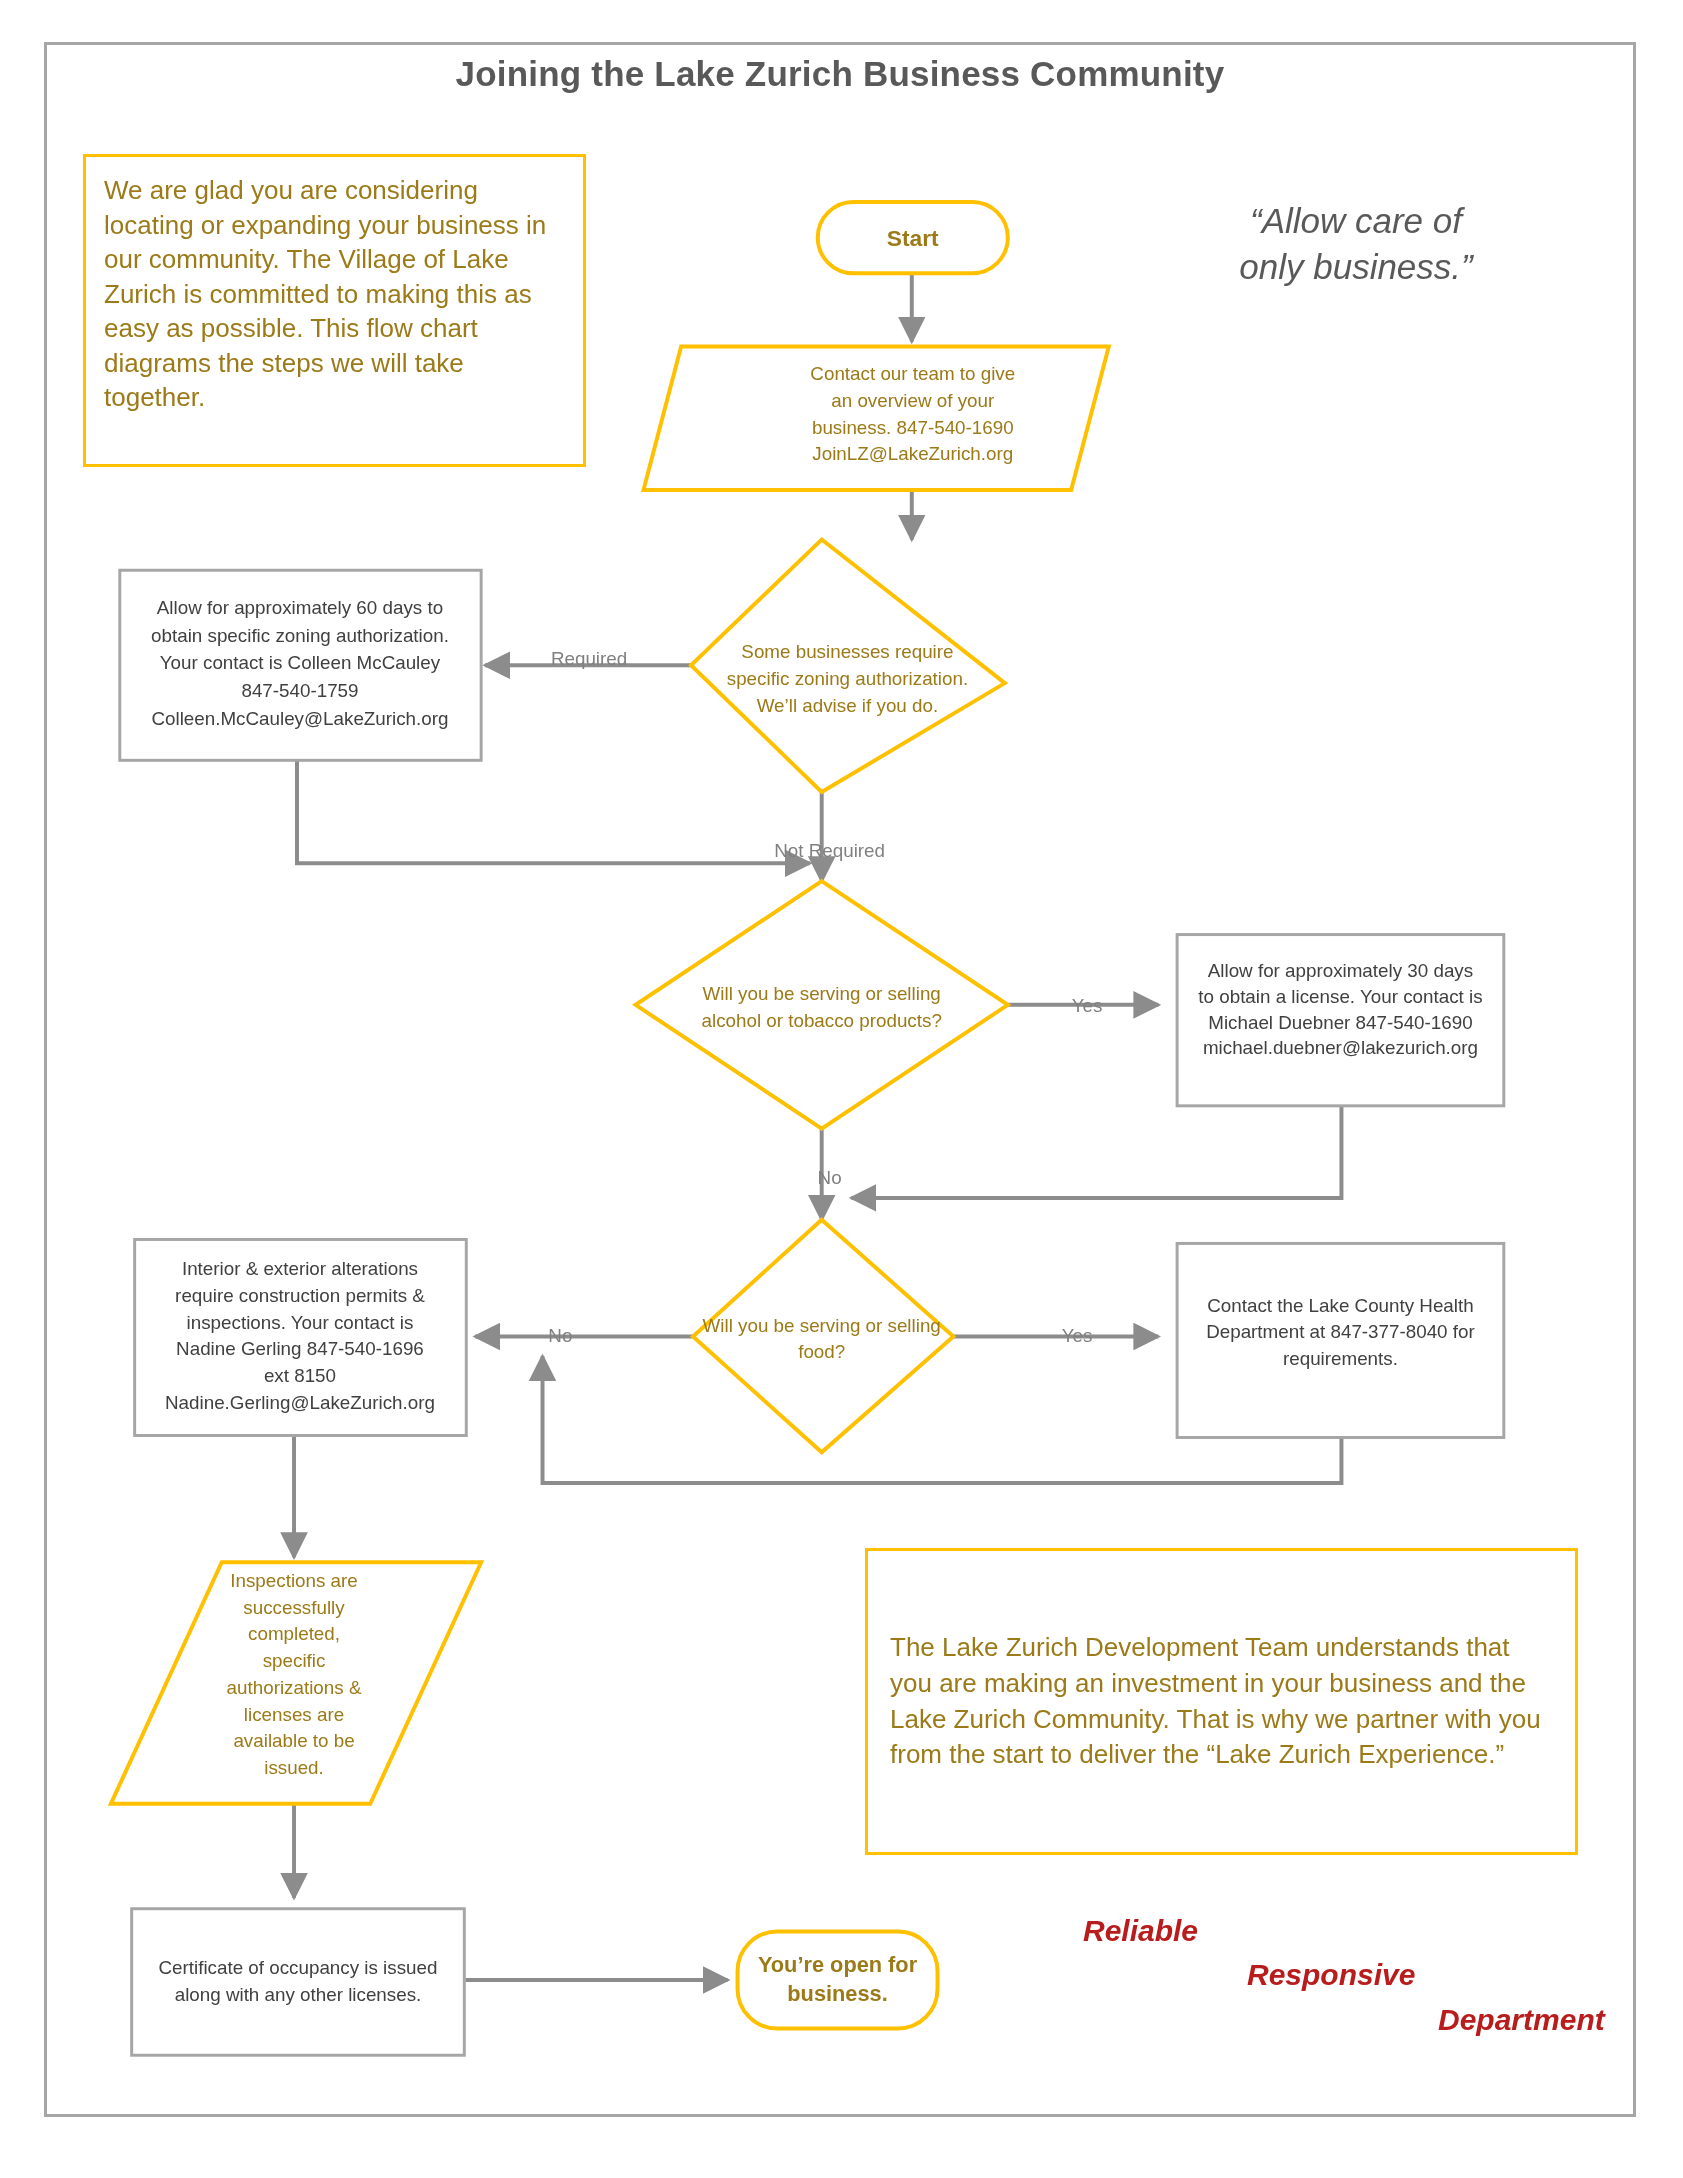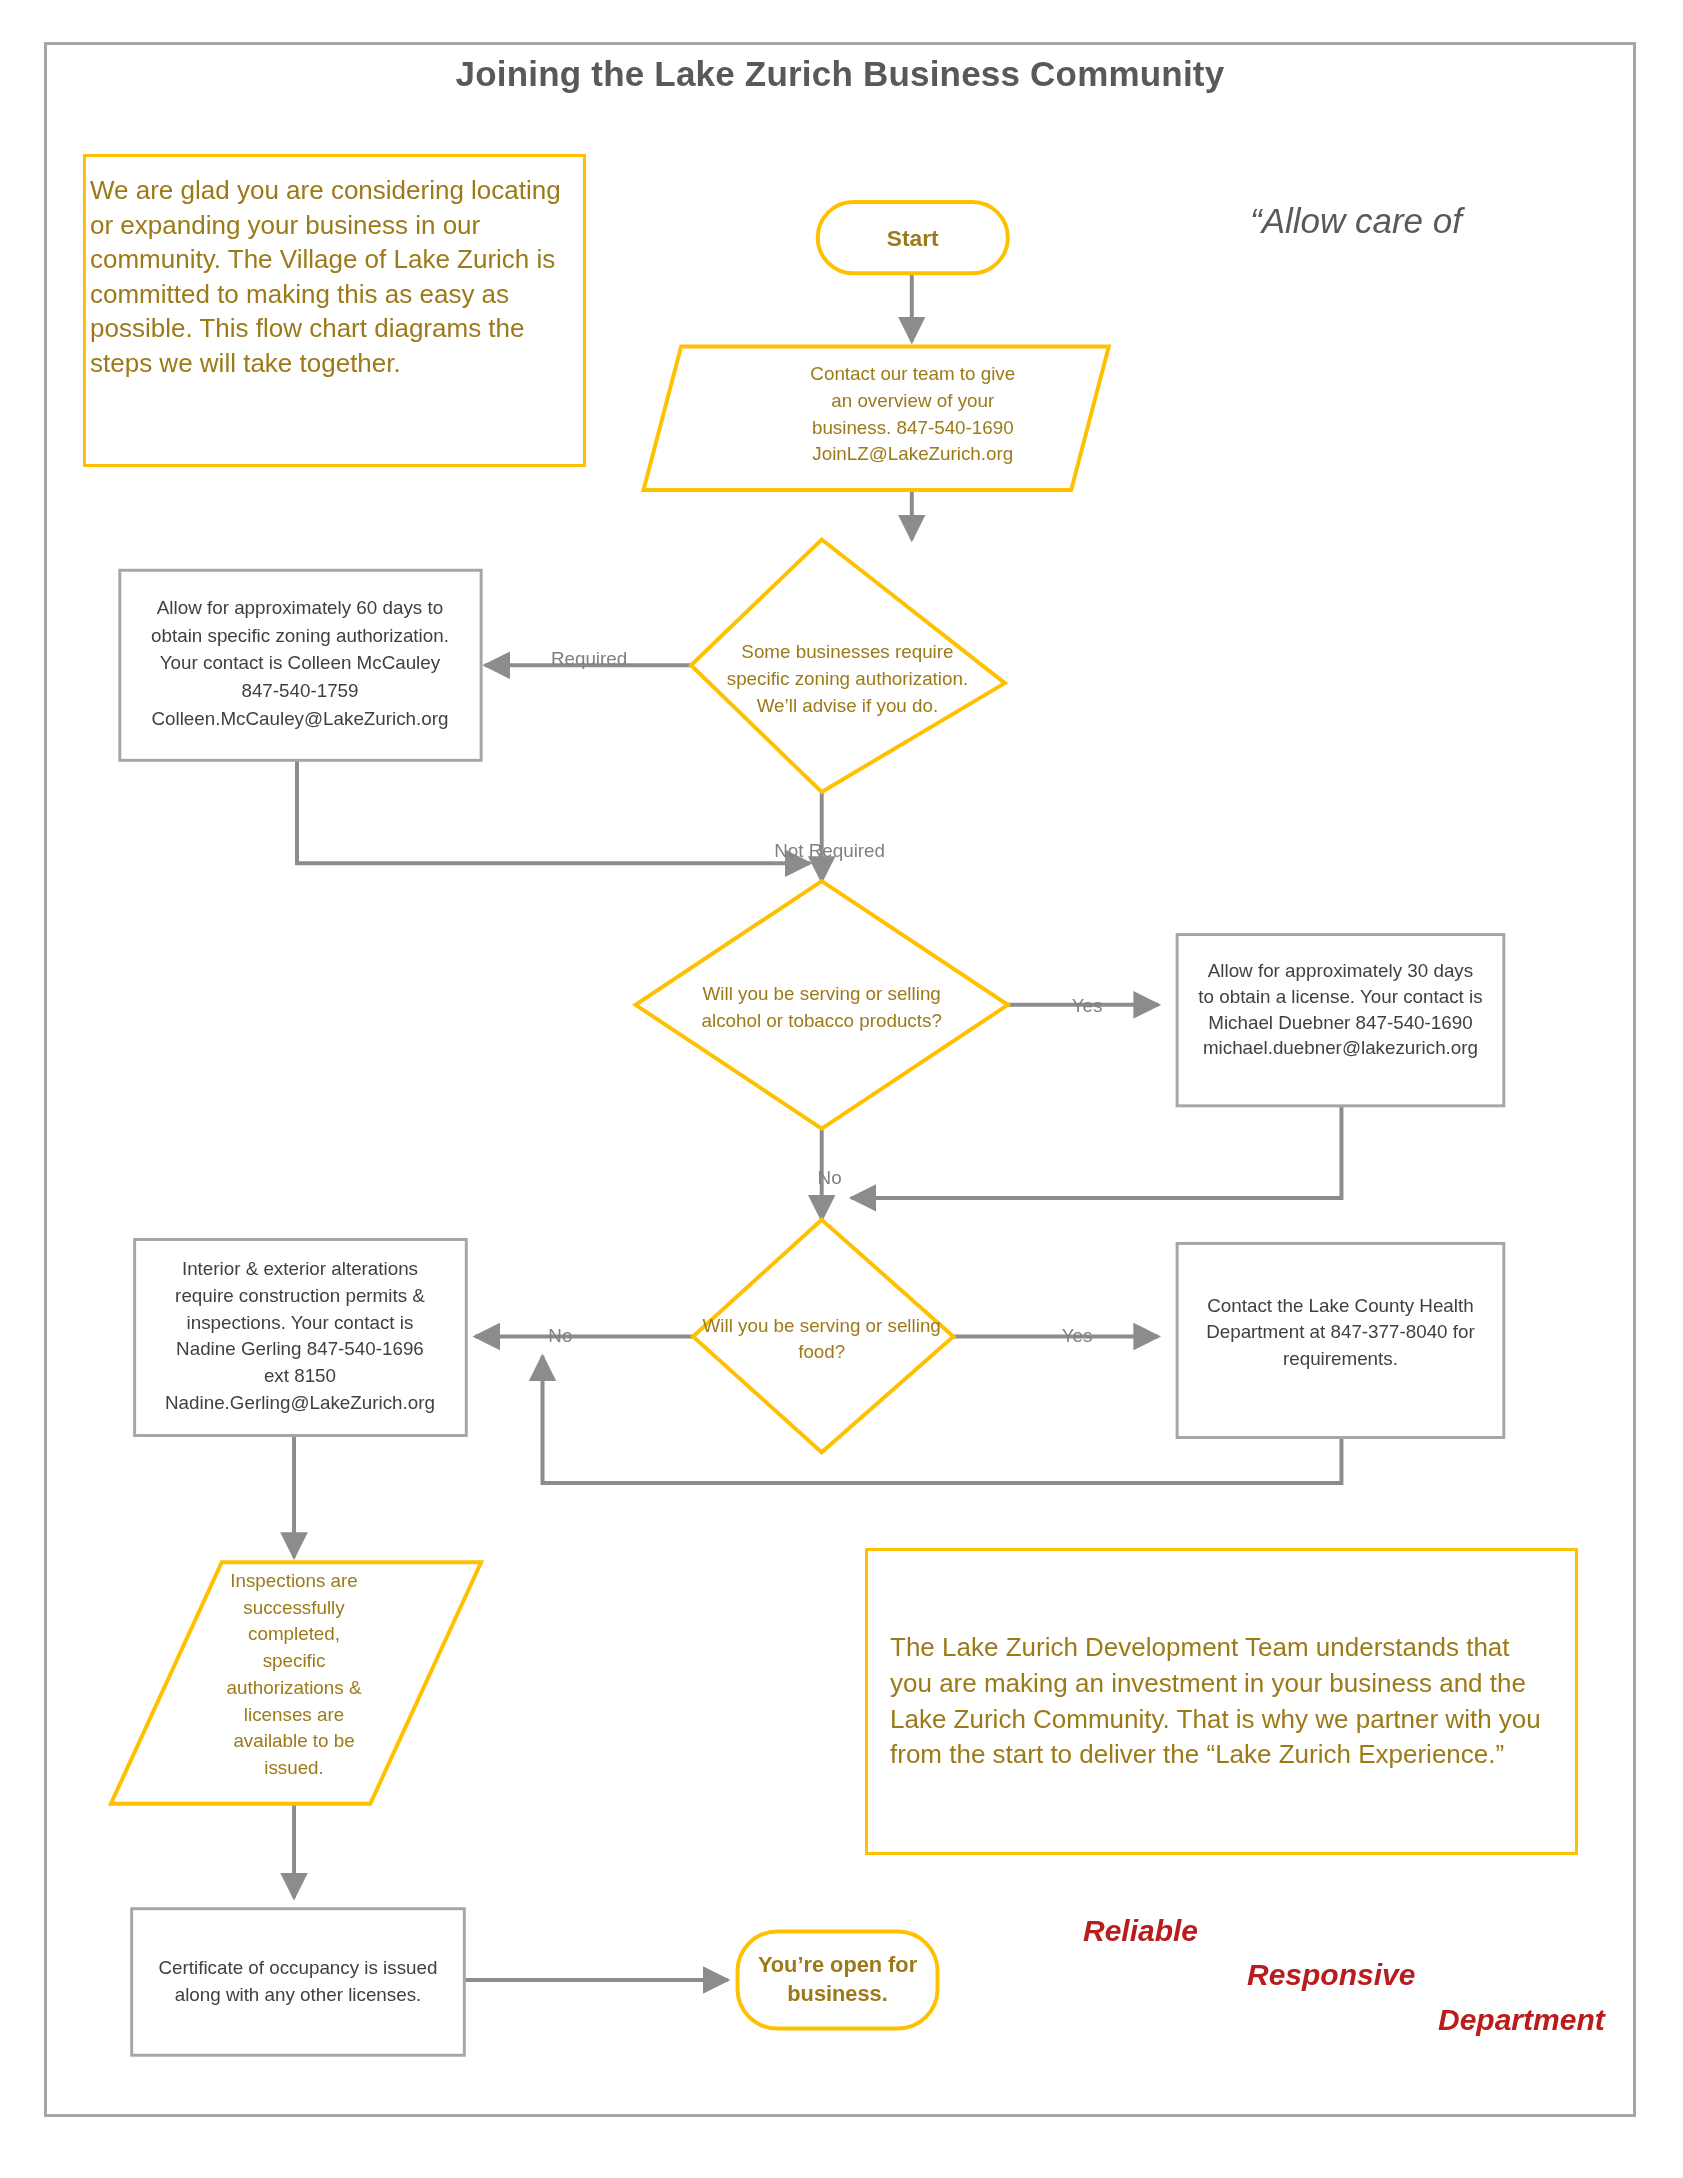--- a/index.html
+++ b/index.html
@@ -6,21 +6,21 @@
   body{width:1683px;height:2178px;position:relative;
        font-family:"Liberation Sans","DejaVu Sans",sans-serif;}
   #page{position:absolute;left:0;top:0;width:1683px;height:2000px;background:#fff;}
   #frame{position:absolute;left:44px;top:42px;width:1592px;height:2075px;
          border:3px solid #a6a6a6;box-sizing:border-box;background:#fff;}
   #title{position:absolute;left:44px;top:54px;width:1592px;text-align:center;
          font-size:35px;font-weight:bold;color:#595959;letter-spacing:0.2px;}
   
   #intro{position:absolute;left:83px;top:154px;width:503px;height:313px;
          border:3px solid #FFC000;box-sizing:border-box;background:#fff;
-         padding:16px 18px 0 4px;}
+         padding:16px 18px 0 18px;}
   #intro .t{font-size:26px;line-height:1.33;color:#9C7A18;}
   
   #tagline{position:absolute;left:1168px;top:198px;width:376px;text-align:center;
            font-size:35px;line-height:1.3;font-style:italic;color:#595959;}
   
   #devteam{position:absolute;left:865px;top:1548px;width:713px;height:307px;
            border:3px solid #FFC000;box-sizing:border-box;background:#fff;
            display:flex;align-items:center;padding:9px 22px;}
   #devteam .t{font-size:26px;line-height:1.37;color:#9C7A18;}
   
@@ -41,20 +41,21 @@
   <div id="frame"></div>
 
   <div id="title">Joining the Lake Zurich Business Community</div>
 
   <div id="intro">
     <div class="t">We are glad you are considering locating or expanding your business in our community.  The Village of Lake Zurich is committed to making this as easy as possible.  This flow chart diagrams the steps we will take together.</div>
   </div>
 
   <div id="tagline">
     <div>“Allow care of</div>
+    <div>only business.”</div>
   </div>
 
   <div id="devteam">
     <div class="t">The Lake Zurich Development Team understands that you are making an investment in your business and the Lake Zurich Community. That is why we partner with you from the start to deliver the “Lake Zurich Experience.”</div>
   </div>
 
   <div class="adj" id="adj1">Reliable</div>
   <div class="adj" id="adj2">Responsive</div>
   <div class="adj" id="adj3">Department</div>
 

